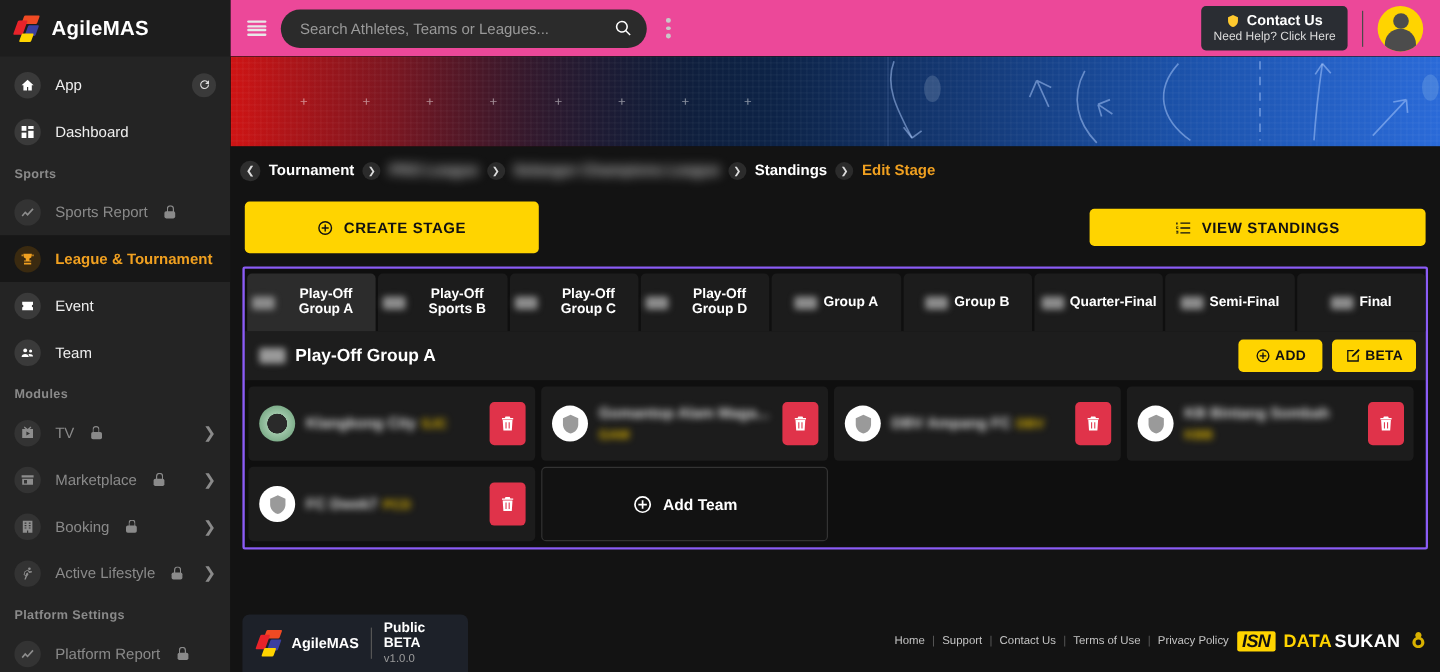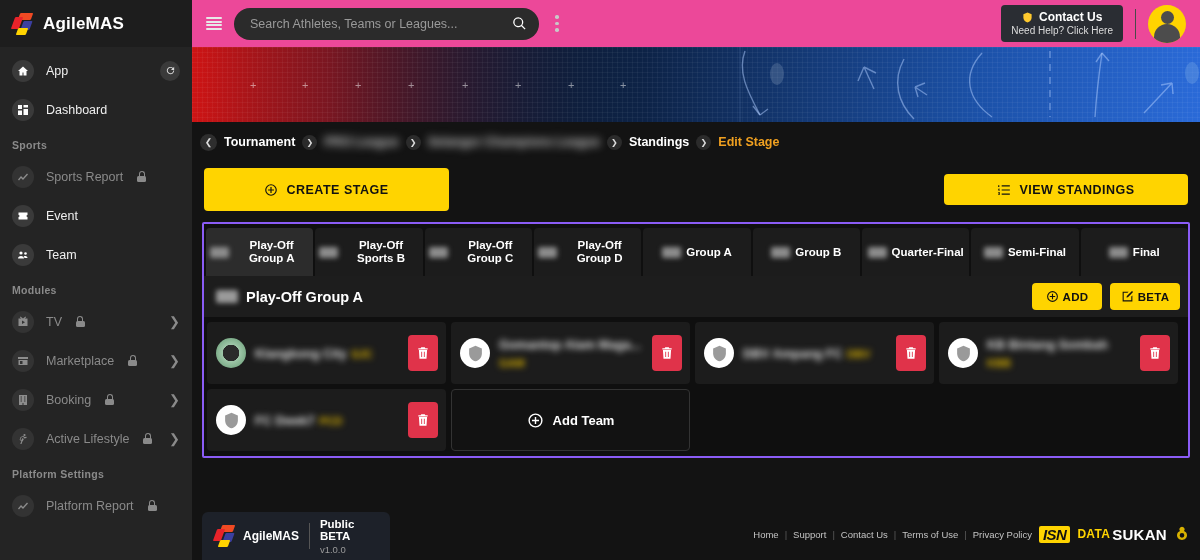--- a/index.html
+++ b/index.html
@@ -129,21 +129,21 @@
             display:flex; align-items:center; justify-content:center; color:#ddd; font-size: 8px; }
 
   .actionrow { display:flex; align-items:center; padding: 6px 12px 0 12px; flex: 0 0 auto; }
   .btn-yellow {
     background: #ffd400; color: #111; border: none; border-radius: 4px;
     font-size: 12.5px; font-weight: bold; letter-spacing: .5px;
     display: inline-flex; align-items: center; justify-content: center; gap: 8px;
     cursor: pointer; font-family: "Liberation Sans", sans-serif;
   }
   #create-stage { width: 245px; height: 43px; }
-  #view-standings { width: 244px; height: 31px; margin-left: auto; text-align: right; }
+  #view-standings { width: 280px; height: 31px; margin-left: auto; text-align: right; }
   .btn-yellow svg { width: 14px; height: 14px; fill: #111; }
 
   .redbox { margin: 11px 10px 0 10px; border: 2px solid #8b5cf6; border-radius: 2px;
             flex: 0 0 auto; overflow: hidden; }
 
   .tabs { display: flex; background: #0f0f0f; padding: 4px 0 0 2px; gap: 2px; }
   .tab {
     flex: 1 1 0; height: 48px; background: #1c1c1c; border-radius: 4px 4px 0 0;
     display: flex; align-items: center; justify-content: center; gap: 5px;
     cursor: pointer; padding: 0 4px; text-align: center;
@@ -203,21 +203,21 @@
   .foot-beta { color:#fff; font-size: 11.5px; font-weight: bold; }
   .foot-ver { color:#9a9a9a; font-size: 9.5px; margin-top: 2px; }
   .foot-right { position: absolute; right: 10px; top: 22px; display:flex;
                 align-items:center; gap: 7px; }
   .flinks { display:flex; align-items:center; gap: 6px; }
   .flink { color:#c4c4c4; font-size: 9.5px; cursor:pointer; }
   .fsep { color:#5a5a5a; font-size: 9.5px; }
   .isn { background:#ffd400; color:#111; font-size: 15px; font-weight: bold;
          font-style: italic; padding: 0 4px; border-radius: 2px; line-height: 17px;
          letter-spacing: -.5px; }
-  .ds1 { color:#ffd400; font-size: 12px; font-weight: bold; letter-spacing: .3px;}
+  .ds1 { color:#ffd400; font-size: 15px; font-weight: bold; letter-spacing: .3px;}
   .ds2 { color:#fff; font-size: 15px; font-weight: bold; letter-spacing: .3px;}
   .ds-ico { width: 16px; height: 18px; }
   .ds-ico svg { width: 16px; height: 18px; fill:#d8b100; }
 </style>
 </head>
 <body>
 
 <div class="app">
 
   <aside class="sidebar">
@@ -266,20 +266,28 @@
               <path d="M2 17l6-7 4 4 8-9 2 2-10 11-4-4-4 5z"></path>
             </svg>
         </span>
         <span class="nav-label">Sports Report</span>
         <span class="lock">
             <i></i>
             <i></i>
           </span>
       </div>
 
+      <div class="nav-item active">
+        <span class="nav-ico">
+          <svg viewBox="0 0 24 24">
+              <path d="M5 3h14v3a5 5 0 0 1-4 4.9V14h3v2H6v-2h3v-3.1A5 5 0 0 1 5 6zm-3 1h2v3H2zm18 0h2v3h-2zM6 18h12v3H6z"></path>
+            </svg>
+        </span>
+        <span class="nav-label">League &amp; Tournament</span>
+      </div>
 
       <div class="nav-item">
         <span class="nav-ico">
           <svg viewBox="0 0 24 24">
               <path d="M3 5h18v5a2 2 0 0 0 0 4v5H3v-5a2 2 0 0 0 0-4zm8 3l1.2 2.6 2.8.3-2.1 1.9.6 2.8-2.5-1.4-2.5 1.4.6-2.8L7 10.9l2.8-.3z"></path>
             </svg>
         </span>
         <span class="nav-label">Event</span>
       </div>
 

